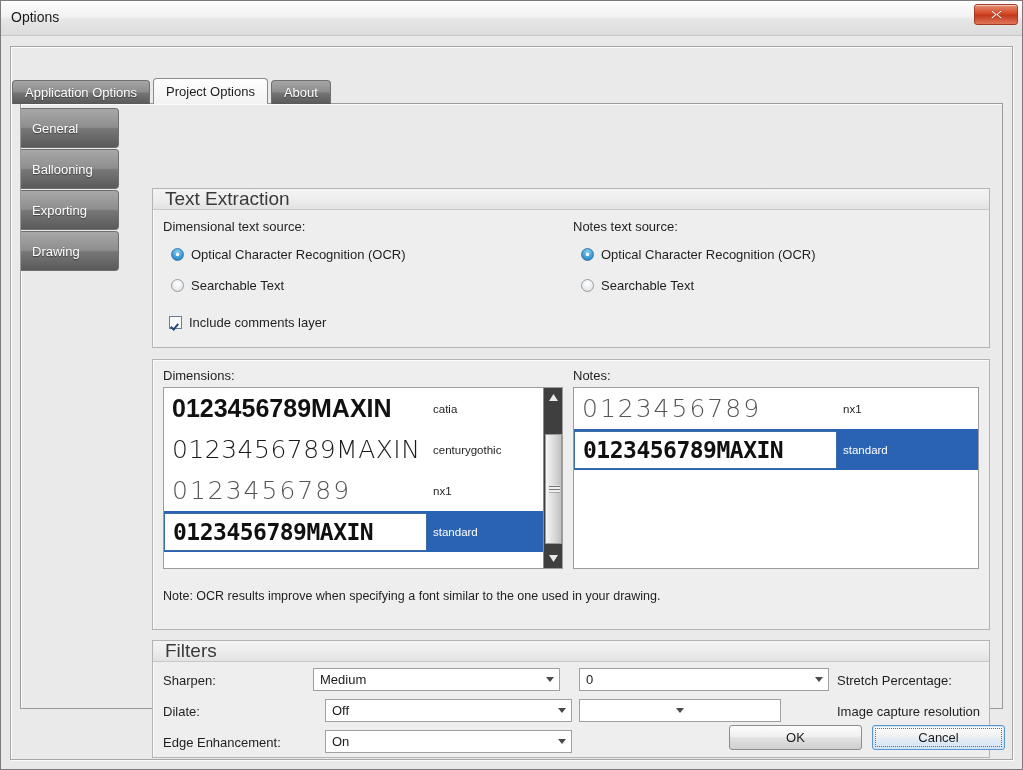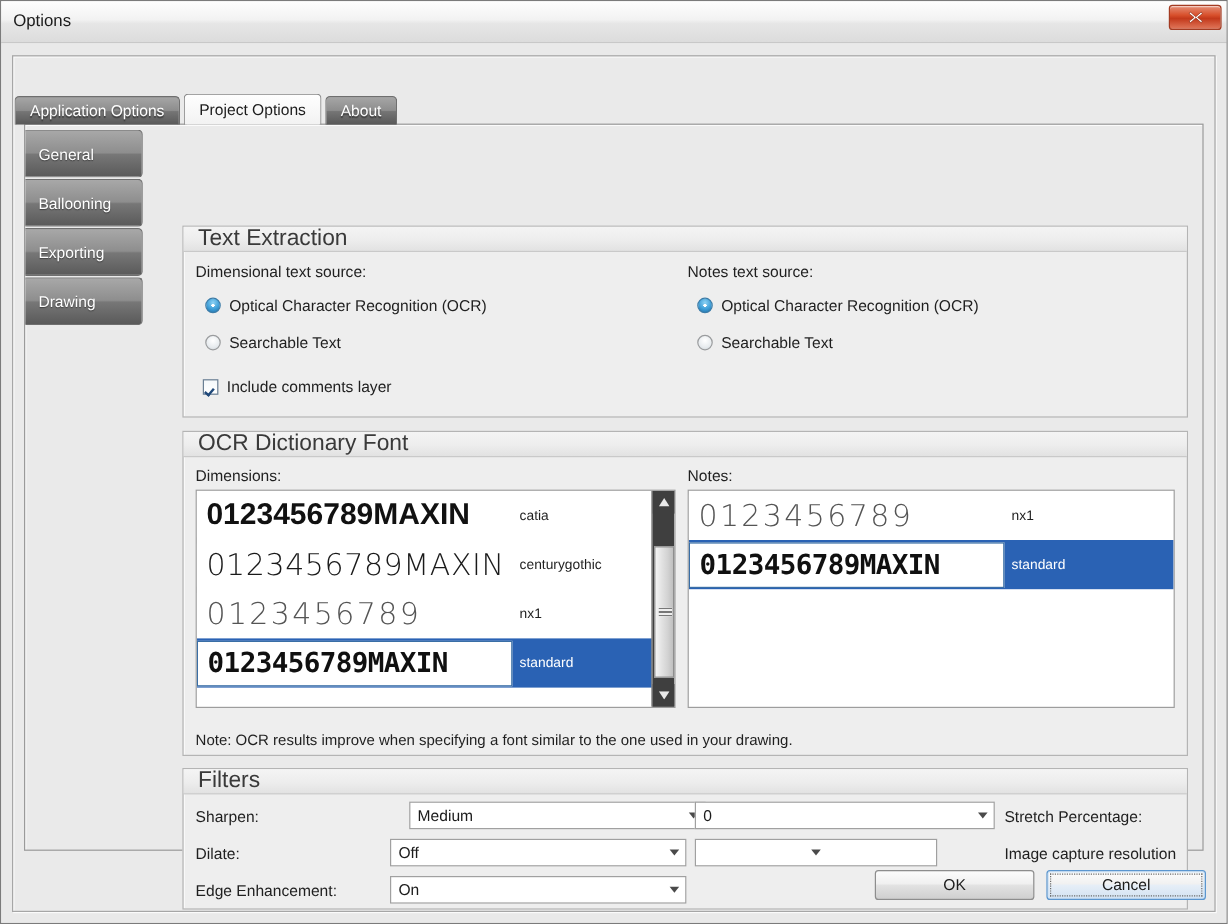--- a/index.html
+++ b/index.html
@@ -400,21 +400,20 @@
 
           <div class="chk-row" style="left:16px; top:105px;">
             <span class="chk on"></span>
             <span>Include comments layer</span>
           </div>
 
         </div>
       </div>
 
       <div class="group" id="grp-ocr">
-        <div class="group-header">OCR Dictionary Font</div>
         <div class="group-body">
 
           <div class="lbl" style="left:10px; top:8px;">Dimensions:</div>
           <div class="lbl" style="left:420px; top:8px;">Notes:</div>
 
           <div class="listbox" style="left:10px; top:27px; width:400px; height:182px;">
             <div class="list-inner" style="right:19px;">
 
               <div class="font-row">
                 <span class="font-sample">
@@ -486,21 +485,21 @@
           <div id="ocr-note">Note:  OCR results improve when specifying a font similar to the one used in your drawing.</div>
 
         </div>
       </div>
 
       <div class="group" id="grp-filters">
         <div class="group-header">Filters</div>
         <div class="group-body">
 
           <div class="lbl" style="left:10px; top:11px;">Sharpen:</div>
-          <div class="combo" style="left:188px; top:6px; width:247px;">
+          <div class="combo" style="left:160px; top:6px; width:247px;">
             <span class="combo-value">Medium</span>
             <span class="combo-arrow">
                 <i></i>
               </span>
           </div>
           <div class="combo" style="left:426px; top:6px; width:250px;">
             <span class="combo-value">0</span>
             <span class="combo-arrow">
                 <i></i>
               </span>

